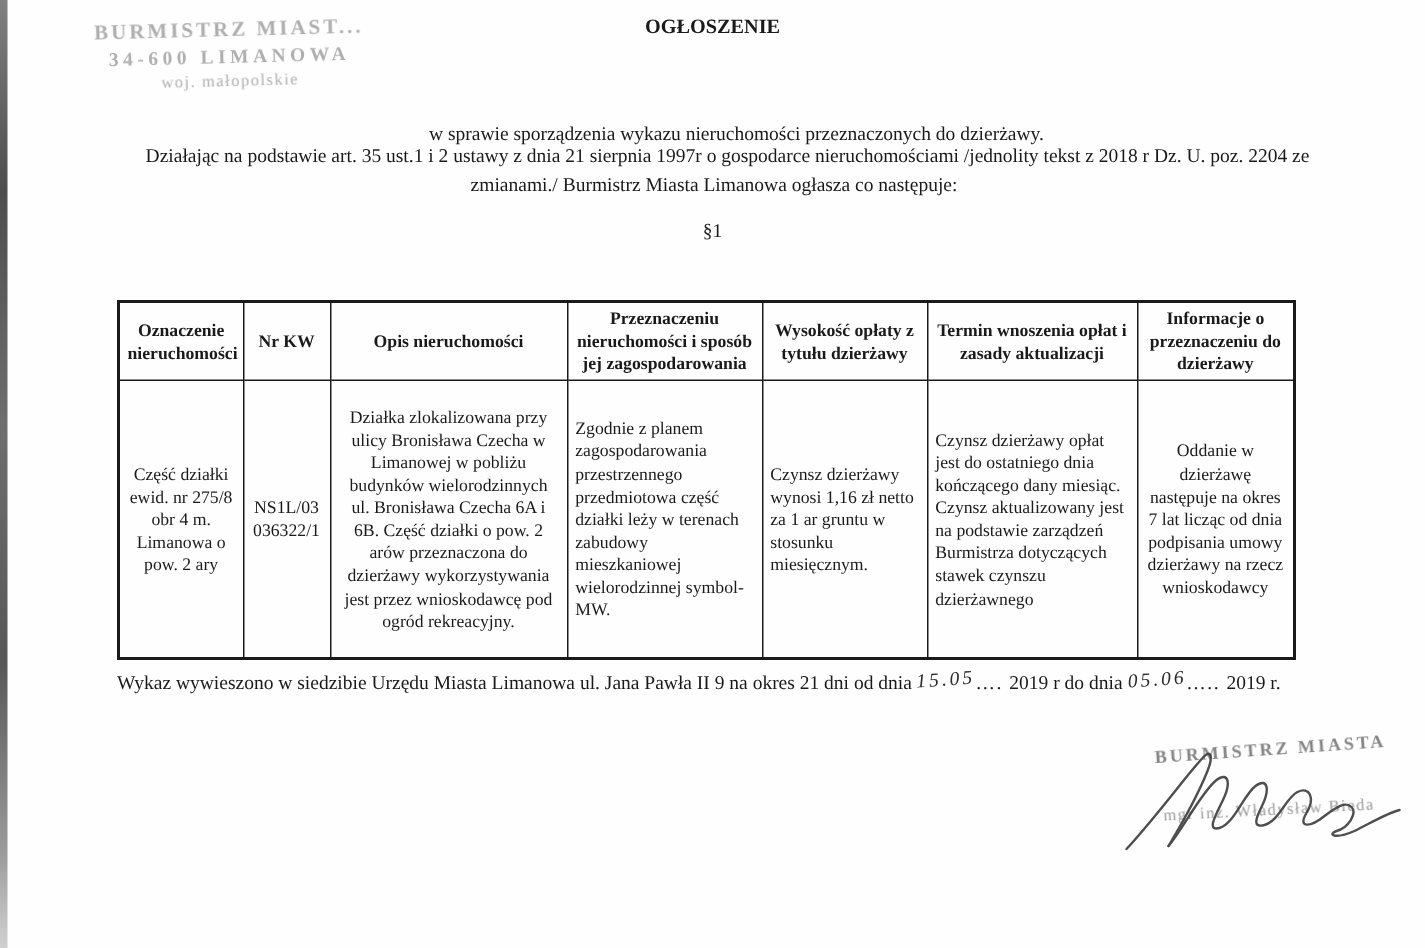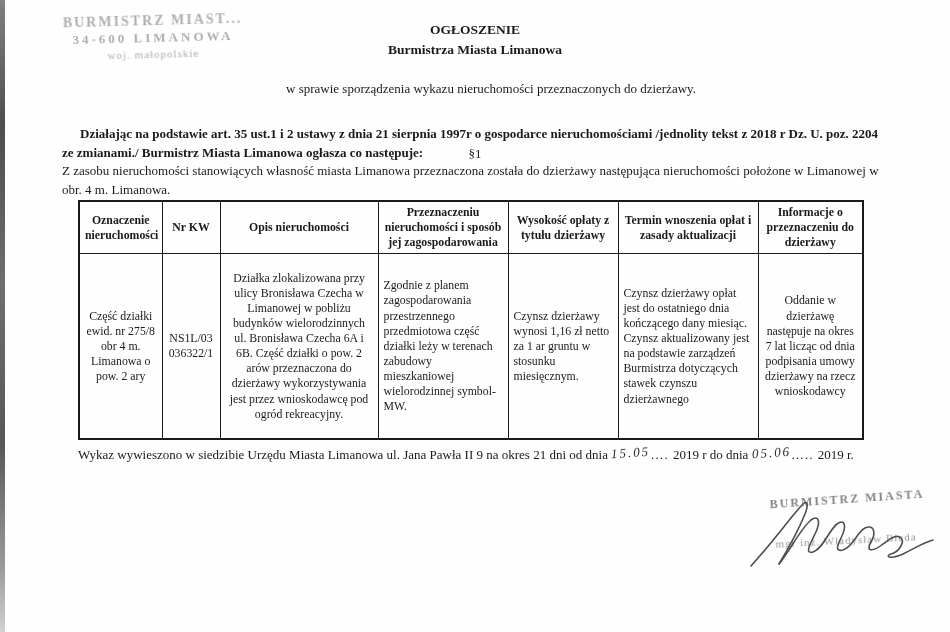--- a/index.html
+++ b/index.html
@@ -33,44 +33,43 @@
     font-family: "Liberation Serif", serif;
     font-weight: bold;
     line-height: 17px;
   }
   .stamp-top .l1 { font-size: 14px; letter-spacing: 2px; }
   .stamp-top .l2 { font-size: 13px; letter-spacing: 3px; }
   .stamp-top .l3 { font-size: 11px; letter-spacing: 1px; font-weight: normal; }
 
   .doc-title {
     position: absolute;
-    left: 0; top: 20px;
+    left: 0; top: 8px;
     width: 100%;
     text-align: center;
     font-weight: bold;
     font-size: 13.5px;
     line-height: 20px;
   }
   .doc-subject {
     position: absolute;
     left: 0; top: 81px;
     width: 100%;
     text-align: center;
     font-size: 13px;
     padding-left: 16px;
   }
   .para1 {
     position: absolute;
-    left: 62px; top: 124px;
+    left: 62px; top: 94px;
     width: 828px;
     font-size: 13px;
     line-height: 19px;
     text-indent: 18px;
-    text-align: left;
-    font-weight: bold;
+    text-align: center;
   }
   .section-mark {
     position: absolute;
     left: 0; top: 146px;
     width: 100%;
     text-align: center;
     font-size: 13px;
   }
   .para2 {
     position: absolute;
@@ -166,30 +165,28 @@
   <div class="scan-edge"></div>
 
   <div class="stamp-top">
     <div class="l1">BURMISTRZ MIAST...</div>
     <div class="l2">34-600 LIMANOWA</div>
     <div class="l3">woj. małopolskie</div>
   </div>
 
   <div class="doc-title">
     <div>OGŁOSZENIE</div>
-    <div>Burmistrza Miasta Limanowa</div>
   </div>
 
   <div class="doc-subject">w sprawie sporządzenia wykazu nieruchomości przeznaczonych do dzierżawy.</div>
 
   <div class="para1">Działając na podstawie art. 35 ust.1 i 2 ustawy z dnia 21 sierpnia 1997r o gospodarce nieruchomościami /jednolity tekst z 2018 r Dz. U. poz. 2204 ze zmianami./ Burmistrz Miasta Limanowa ogłasza co następuje:</div>
 
   <div class="section-mark">§1</div>
 
-  <div class="para2">Z zasobu nieruchomości stanowiących własność miasta Limanowa przeznaczona została do dzierżawy następująca nieruchomości położone w Limanowej w obr. 4 m. Limanowa.</div>
 
   <table class="listing">
     <colgroup>
       <col style="width:83px">
         <col style="width:58px">
         <col style="width:158px">
       <col style="width:130px">
         <col style="width:110px">
         <col style="width:140px">
       <col style="width:105px">

